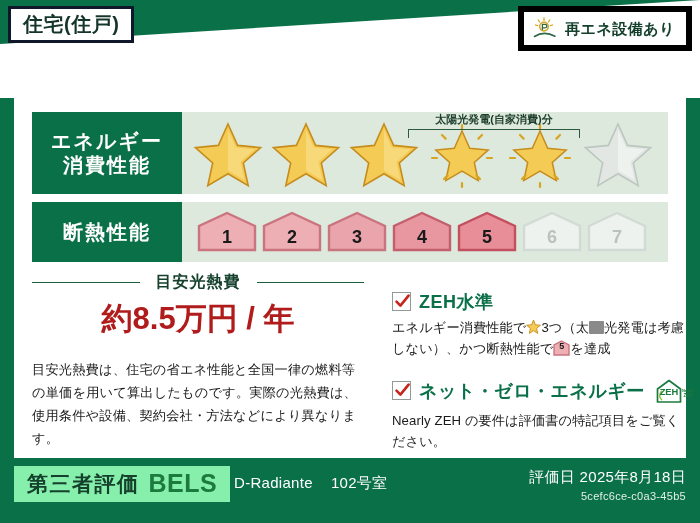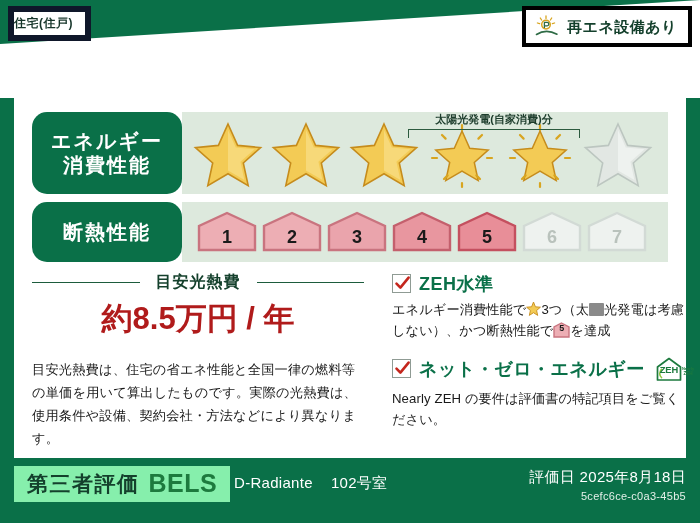--- a/index.html
+++ b/index.html
@@ -21,29 +21,29 @@
     position:absolute;left:0;top:0;width:700px;height:98px;
     background:#0a7048;
   }
   .header-white-wedge{
     position:absolute;left:0;top:0;width:700px;height:98px;
     background:#ffffff;
     clip-path:polygon(0 98px, 0 44px, 700px 0, 700px 98px);
   }
   .tag-house{
     position:absolute;left:8px;top:6px;
-    background:#ffffff;border:6px solid #0f172a;
-    padding:5px 12px 6px 0;
-    font-size:12px;font-weight:bold;color:#16352a;
+    background:#ffffff;border:3px solid #0f172a;
+    padding:5px 12px 6px 12px;
+    font-size:20px;font-weight:bold;color:#16352a;
     letter-spacing:.5px;line-height:1;
     z-index:5;
   }
   .badge-solar{
     position:absolute;right:8px;top:6px;
-    background:#ffffff;border:4px solid #000000;
+    background:#ffffff;border:6px solid #000000;
     padding:5px 11px 6px 8px;
     display:flex;align-items:center;gap:7px;
     z-index:5;
   }
   .badge-solar .sun-ico{width:26px;height:22px;display:block;}
   .badge-solar .blabel{
     font-size:15px;font-weight:bold;color:#14402c;letter-spacing:.5px;
     line-height:1;white-space:nowrap;
   }
   .title-wrap{
@@ -62,21 +62,21 @@
     position:absolute;left:14px;top:98px;width:672px;height:360px;
     background:#ffffff;box-sizing:border-box;
   }
   
   .perf-row{
     position:absolute;left:18px;display:flex;align-items:stretch;
   }
   .perf-label{
     background:#0a7048;color:#ffffff;
     display:flex;flex-direction:column;align-items:center;justify-content:center;
-    font-weight:bold;letter-spacing:2px;box-sizing:border-box;border-radius:15px;
+    font-weight:bold;letter-spacing:2px;box-sizing:border-box;
   }
   .perf-label .l1,.perf-label .l2{line-height:1.22;}
   .perf-value{
     background:#dde9dd;flex:1;position:relative;box-sizing:border-box;
   }
   
   .row-energy{top:14px;width:636px;height:82px;}
   .row-energy .perf-label{width:150px;font-size:20px;}
   .row-energy .perf-value{display:flex;align-items:center;padding-left:8px;}
   .stars{display:flex;align-items:center;gap:2px;}
@@ -129,21 +129,21 @@
     text-align:center;font-size:31px;font-weight:bold;color:#b01b1b;
     letter-spacing:0px;line-height:1.1;margin-top:12px;
   }
   .cost-note{
     margin-top:22px;font-size:13.2px;color:#1a1a1a;line-height:1.75;
     letter-spacing:.2px;
   }
   
   .zeh-block{position:absolute;left:378px;top:176px;width:300px;}
   .zeh-item{margin-bottom:14px;}
-  .zeh-title{display:flex;align-items:center;gap:8px;}
+  .zeh-title{display:flex;align-items:center;gap:8px;margin-top:18px;}
   .chk{
     width:19px;height:19px;border:1px solid #8f9b94;background:#fff;
     position:relative;flex:0 0 auto;box-sizing:border-box;
   }
   .chk svg{position:absolute;left:1px;top:0px;width:17px;height:17px;}
   .zeh-title .tt{
     font-size:18px;font-weight:bold;color:#0a7048;letter-spacing:.5px;
     line-height:1;white-space:nowrap;
   }
   .zeh-logo{width:44px;height:26px;display:block;flex:0 0 auto;}

